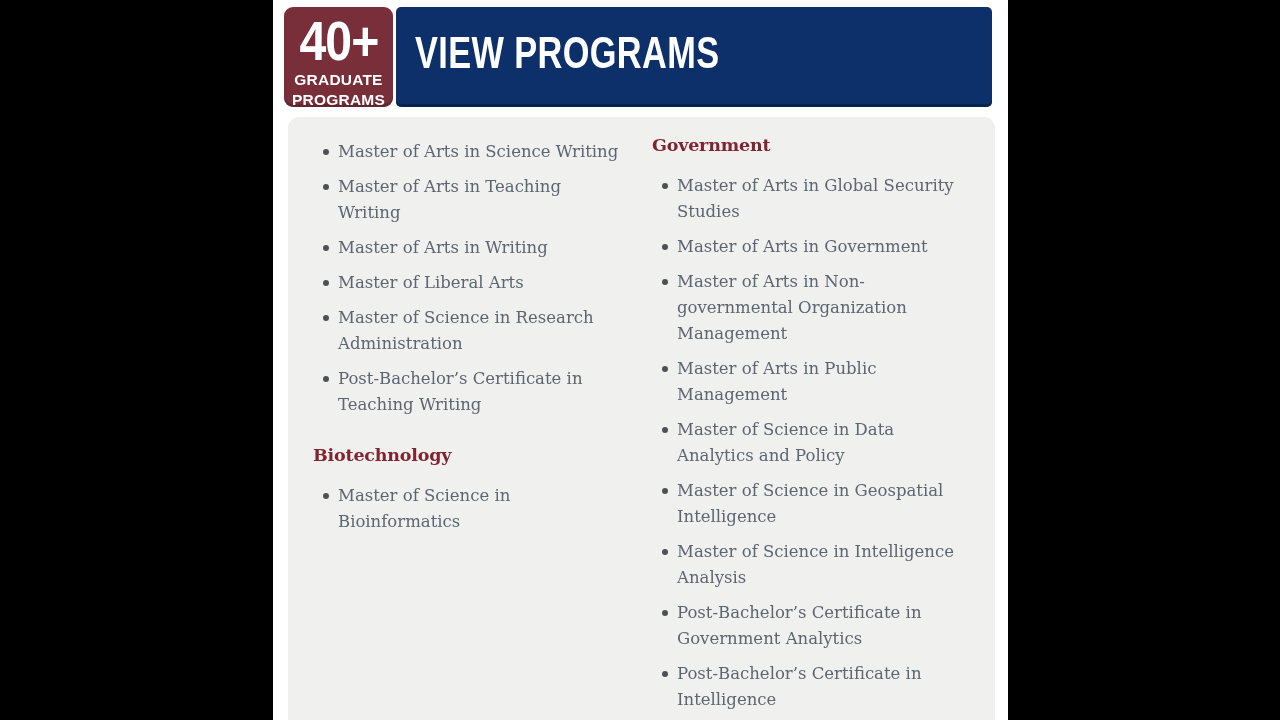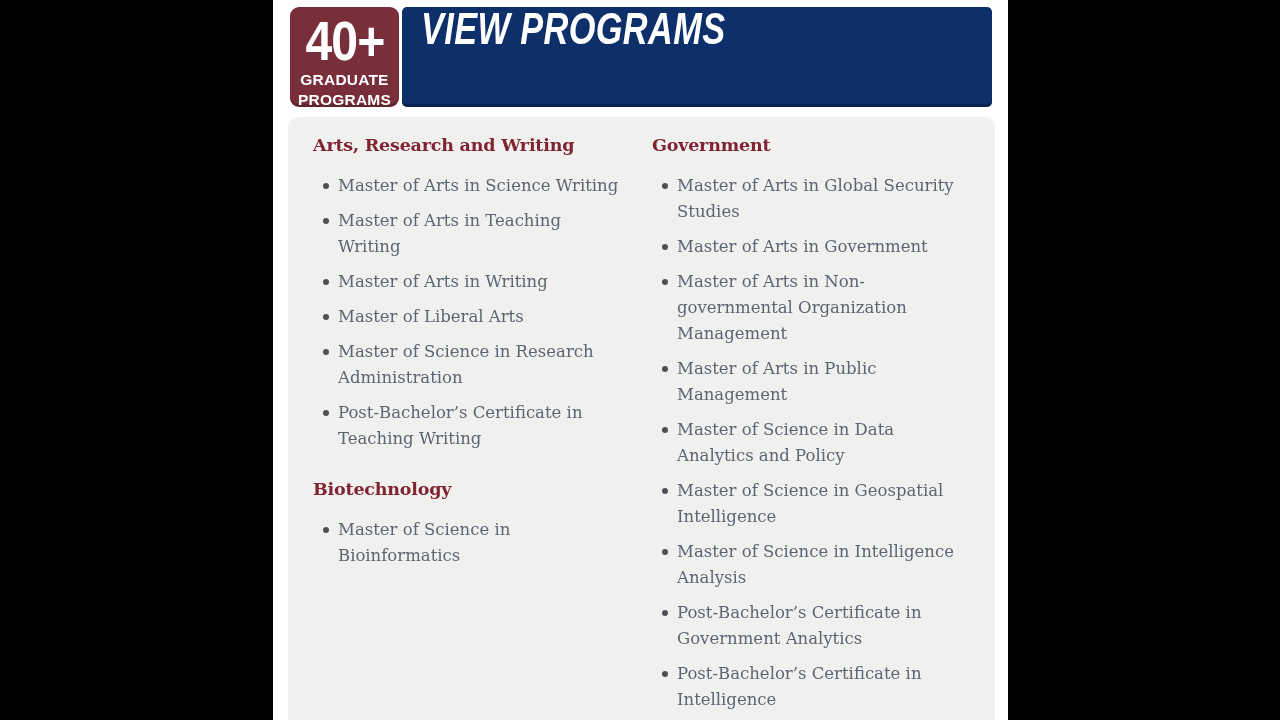--- a/index.html
+++ b/index.html
@@ -17,40 +17,39 @@
     font-family:"DejaVu Serif","Liberation Serif",serif;
   }
   .letterbox{position:absolute;top:0;height:720px;background:#000;}
   .letterbox.left{left:0;width:273px;}
   .letterbox.right{left:1008px;width:272px;}
   .content{
     position:absolute;left:273px;top:0;width:735px;height:720px;background:#fff;
   }
   .header{
     display:flex;align-items:stretch;gap:3px;
-    margin:7px 16px 0 17px;height:100px;
+    margin:7px 16px 0 11px;height:100px;
   }
   .badge{
     width:109px;flex:0 0 109px;background:var(--maroon);border-radius:9px;
     display:flex;flex-direction:column;align-items:center;
     color:#fff;font-family:"Liberation Sans","DejaVu Sans",sans-serif;font-weight:bold;
     box-shadow:inset 0 -3px 0 rgba(0,0,0,0.18);
   }
   .badge-number{
     font-size:56px;line-height:1;margin-top:6px;
     transform:scaleX(0.86);transform-origin:center top;letter-spacing:-1px;
   }
   .badge-label{
     font-size:15.5px;line-height:1.08;letter-spacing:0.2px;text-align:right;margin-top:3px;
   }
   .banner{
     flex:1;background:var(--navy);border-radius:5px;
-    display:flex;align-items:flex-start;padding:0 0 9px 19px;cursor:pointer;
+    display:flex;align-items:center;padding:0 0 9px 19px;cursor:pointer;
     box-shadow:inset 0 -3px 0 rgba(0,0,0,0.25);
-    font-style:italic;
   }
   .banner-text{
     color:#fff;font-family:"Liberation Sans","DejaVu Sans",sans-serif;font-weight:bold;
     font-size:44px;line-height:1;letter-spacing:0.5px;
     transform:scaleX(0.78);transform-origin:left bottom;white-space:nowrap;
   }
   .card{
     margin:10px 13px 0 15px;background:var(--card-bg);border-radius:11px;
     padding:18px 26px 40px 25px;min-height:640px;
     display:grid;grid-template-columns:1fr 1fr;column-gap:22px;align-items:start;
@@ -86,21 +85,20 @@
         <div class="badge-label">GRADUATE</div>
         <div class="badge-label">PROGRAMS</div>
       </div>
       <div class="banner">
         <span class="banner-text">VIEW PROGRAMS</span>
       </div>
     </div>
 
     <div class="card">
       <div class="col" id="col-0">
-          <h3 class="section-heading">Arts, Research and Writing</h3>
           <ul class="program-list">
             <li>Master of Arts in Science Writing</li>
             <li>Master of Arts in Teaching Writing</li>
             <li>Master of Arts in Writing</li>
             <li>Master of Liberal Arts</li>
             <li>Master of Science in Research Administration</li>
             <li>Post-Bachelor’s Certificate in Teaching Writing</li>
           </ul>
           <h3 class="section-heading">Biotechnology</h3>
           <ul class="program-list">

